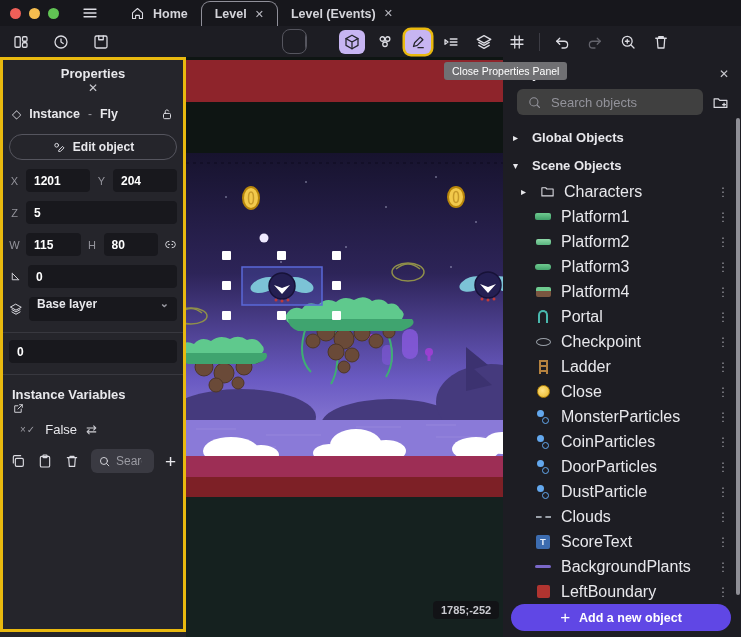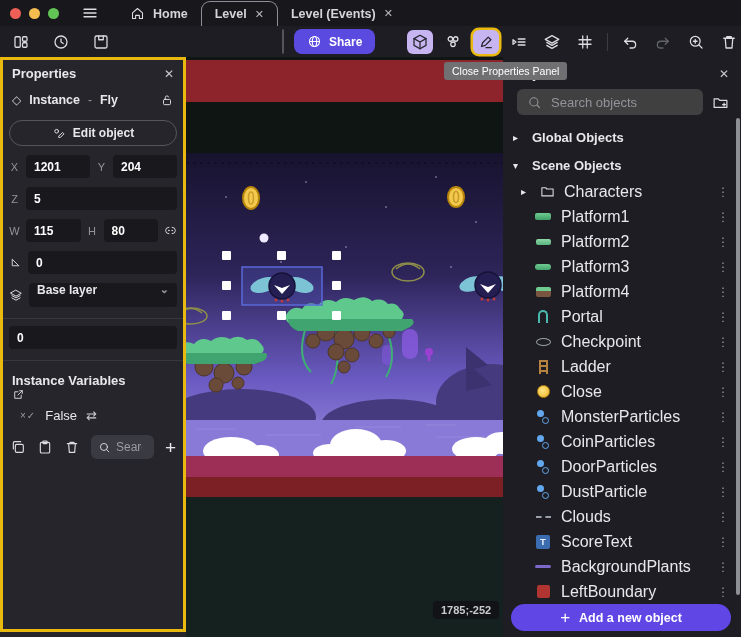--- a/index.html
+++ b/index.html
@@ -34,21 +34,21 @@
   .yellowbox { box-shadow: 0 0 0 2.5px #e9b90f; }
   .vdiv { width:1px; height:18px; background:#3c3c44; margin:0 2px; }
   .btn-preview { display:flex; align-items:stretch; height:25px; border:1px solid #55555e; border-radius:8px; margin-left:168px; overflow:hidden; }
   .btn-preview .pv-main { display:flex; align-items:center; gap:7px; padding:0 11px; font-weight:bold; font-size:12px; }
   .btn-preview .pv-div { width:1px; background:#55555e; }
   .btn-share { display:flex; align-items:center; gap:7px; height:25px; padding:0 13px; margin-left:10px; border-radius:8px; background:#5b4ae0; color:#fff; font-weight:bold; font-size:12px; }
   .ticons { display:flex; align-items:center; gap:7px; margin-left:32px; }
 
   
   .props { position:absolute; top:57px; left:0; width:186px; height:580px; background:#25252b; overflow:hidden; }
-  .p-head { display:flex; align-items:center; padding:9px 12px 6px; }
+  .p-head { display:flex; align-items:center; padding:9px 12px 6px;flex-direction:column; }
   .p-title { font-weight:bold; font-size:13px; }
   .x-glyph { color:#c9c9cf; font-size:12px; }
   .p-inst { display:flex; align-items:center; gap:8px; padding:6px 12px; }
   .p-inst .glyph { color:#c9c9cf; font-size:12px; }
   .p-inst .nm { font-weight:bold; font-size:12.5px; }
   .btn-edit { display:flex; align-items:center; justify-content:center; gap:7px; height:26px; margin:7px 9px 4px; border:1px solid #55555e; border-radius:14px; font-weight:bold; font-size:12px; }
   .frow { display:flex; align-items:center; gap:6px; margin:9px 9px 0; }
   .flab { color:#93939b; font-size:11px; width:11px; flex:none; text-align:center; }
   .fin { background:#18181d; border:none; border-radius:4px; color:#fff; font-family:inherit; font-size:12px; font-weight:bold; height:23px; padding:0 8px; width:100%; min-width:0; }
   .fico { flex:none; display:flex; }
@@ -168,28 +168,20 @@
 
   <div class="btn-preview">
     <span class="pv-main">
       
       
     </span>
     <span class="pv-div"></span>
 
   </div>
 
-  <div class="btn-share">
-    <svg class="ic" style="stroke:#fff" width="15" height="15" viewBox="0 0 24 24">
-        <circle cx="12" cy="12" r="8"></circle>
-        <path d="M4 12h16"></path>
-        <ellipse cx="12" cy="12" rx="3.5" ry="8"></ellipse>
-      </svg>
-    <span>Share</span>
-  </div>
 
   <div class="ticons">
     <span class="tbtn active">
       <svg class="ic" width="18" height="18" viewBox="0 0 24 24">
           <path d="M12 3l8 4.5v9L12 21l-8-4.5v-9z"></path>
           <path d="M4 7.5l8 4.5 8-4.5M12 12v9"></path>
         </svg>
     </span>
     <span class="tbtn">
       <svg class="ic" width="18" height="18" viewBox="0 0 24 24">

